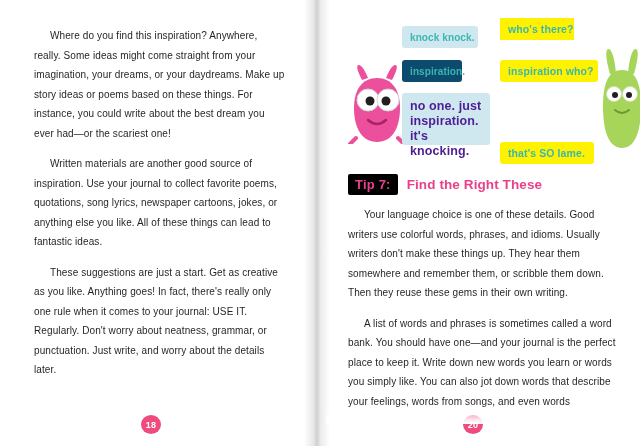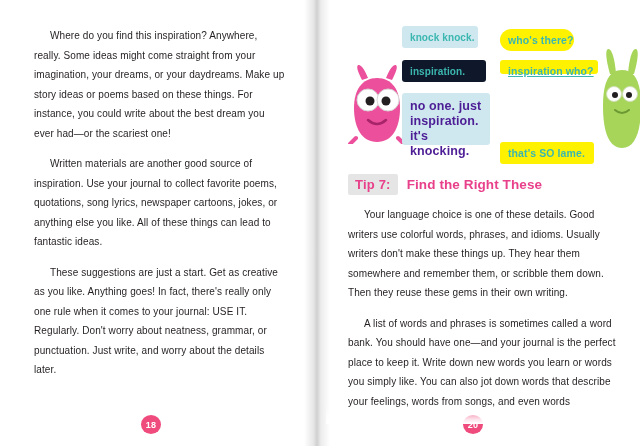--- a/index.html
+++ b/index.html
@@ -90,55 +90,54 @@
     left: 54px; top: 8px;
     width: 76px; height: 22px;
     background: #cfe8ef;
     color: #3bb7b0;
     font-size: 10px;
     padding: 5px 0 0 8px;
     border-radius: 3px;
   }
   .b2 {
     left: 54px; top: 42px;
-    width: 84px; height: 22px;
-    background: #0f172a;
+    width: 60px; height: 22px;
+    background: #0c4a6e;
     color: #3bb7b0;
     font-size: 10px;
     padding: 5px 0 0 8px;
     border-radius: 3px;
   }
   .b3 {
     left: 54px; top: 75px;
     width: 88px; height: 52px;
     background: #cfe8ef;
     color: #4c1d95;
     font-size: 12.5px;
     line-height: 15px;
     padding: 6px 0 0 8px;
     border-radius: 3px;
   }
   .b4 {
-    left: 152px; top: 11px;
+    left: 152px; top: 0;
     width: 74px; height: 22px;
     background: #fff200;
     color: #3bb7b0;
     font-size: 10.5px;
     padding: 5px 0 0 8px;
-    border-radius: 11px;
+    border-radius: 0;
   }
   .b5 {
     left: 152px; top: 42px;
-    width: 98px; height: 14px;
+    width: 98px; height: 22px;
     background: #fff200;
     color: #3bb7b0;
     font-size: 10.5px;
     padding: 5px 0 0 8px;
     border-radius: 3px;
-    text-decoration: underline;
   }
   .b6 {
     left: 152px; top: 76px;
     width: 94px; height: 22px;
     background: #fff200;
     color: #3bb7b0;
     font-size: 10.5px;
     padding: 5px 0 0 8px;
     border-radius: 3px;
     margin-top: 48px;
@@ -154,21 +153,21 @@
     width: 44px; height: 104px;
   }
 
   
   .tip-head {
     display: flex;
     align-items: center;
     margin: 6px 0 10px 0;
   }
   .tip-badge {
-    background: #e5e5e5;
+    background: #000000;
     color: #e8408a;
     font-size: 13px;
     font-weight: bold;
     padding: 3px 7px 3px 7px;
     border-radius: 2px;
     letter-spacing: 0.2px;
   }
   .tip-title {
     color: #e8408a;
     font-size: 13.5px;

